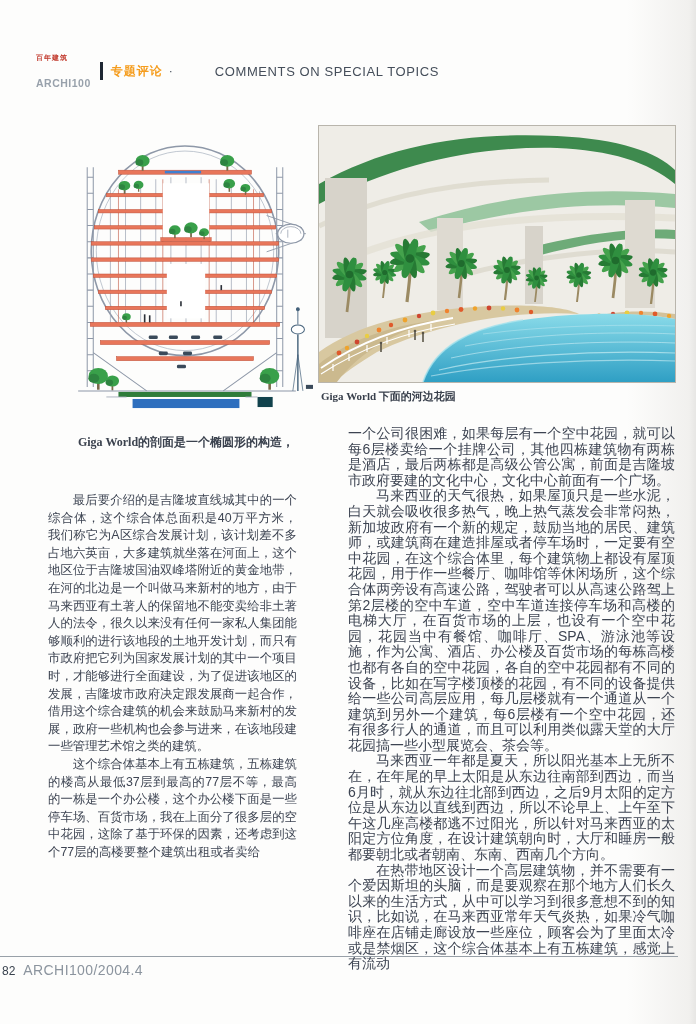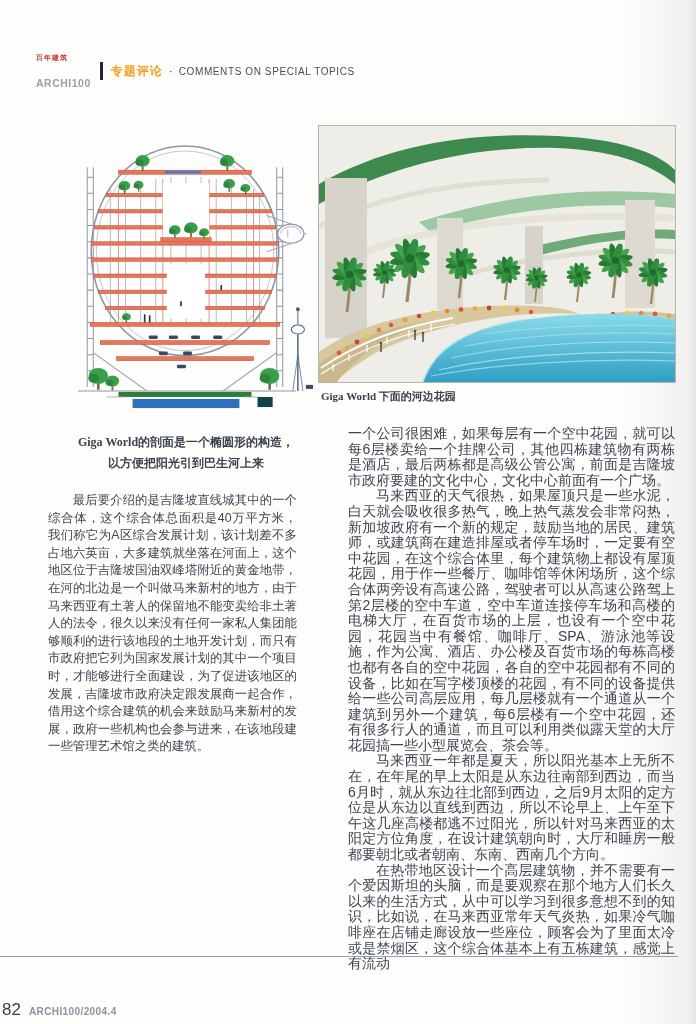--- a/index.html
+++ b/index.html
@@ -9,21 +9,21 @@
     font-family:"Liberation Sans","DejaVu Sans",sans-serif;color:#3d4452;
   }
   
   .header{position:absolute;left:36px;top:56px;height:30px;display:flex;align-items:center;}
   .logo{display:flex;flex-direction:column;line-height:1;margin-right:7px;gap:16px;}
   .logo .cn{font-size:7px;color:#c23b2e;letter-spacing:1px;font-weight:bold;}
   .logo .en{font-size:10.5px;color:#98a1ab;font-weight:bold;letter-spacing:.5px;margin-top:1px;}
   .hdr-bar{width:3px;height:18px;background:#1e2733;margin:0 8px 0 2px;}
   .section-cn{font-size:12px;font-weight:bold;color:#f59d1e;letter-spacing:1px;}
   .section-dot{font-size:12px;color:#454e5a;margin:0 6px;}
-  .section-en{font-size:10px;color:#454e5a;letter-spacing:.6px;}
+  .section-en{font-size:13px;color:#454e5a;letter-spacing:.6px;margin-left:36px;}
   
   .fig-drawing{position:absolute;left:60px;top:136px;width:254px;height:276px;}
   .fig-caption{
     position:absolute;left:52px;top:432px;width:268px;text-align:center;
     font-family:"Liberation Serif","DejaVu Serif",serif;font-weight:bold;
     font-size:12px;line-height:21px;color:#3b424e;
   }
   .photo-wrap{position:absolute;left:318px;top:125px;width:356px;height:256px;border:1px solid #b9b5ac;background:#efede7;}
   .photo-caption{
     position:absolute;left:321px;top:389px;width:320px;
@@ -32,22 +32,22 @@
   }
   
   .col{position:absolute;text-align:justify;}
   .col p{margin:0;text-indent:2em;}
   .col p.no-indent{text-indent:0;}
   .col-left{left:48px;top:492px;width:249px;font-size:12.4px;line-height:17.6px;}
   .col-right{left:348px;top:426px;width:327px;font-size:14px;line-height:15.6px;}
   
   .footer-rule{position:absolute;left:0;top:956px;width:678px;height:1px;background:#98a0a8;}
   .footer{position:absolute;left:2px;top:962px;display:flex;align-items:baseline;}
-  .page-num{font-size:17px;color:#39424e;font-family:"Liberation Sans",sans-serif;margin-top:38px;}
-  .journal-ref{font-size:10px;font-weight:bold;color:#8b949e;margin-left:8px;letter-spacing:.4px;}
+  .page-num{font-size:12px;color:#39424e;font-family:"Liberation Sans",sans-serif;}
+  .journal-ref{font-size:14px;font-weight:normal;color:#8b949e;margin-left:8px;letter-spacing:.4px;}
 </style>
 </head>
 <body>
 
 <div id="page">
 
   <div class="header">
     <div class="logo">
       <span class="cn">百年建筑</span>
       <span class="en">ARCHI100</span>
@@ -181,21 +181,20 @@
         <path d="M205 78 L240 90 M205 114 L240 102 M214 96 L244 96" stroke-width="0.9"></path>
         <ellipse cx="229" cy="96" rx="13" ry="9.5" fill="#ffffff" stroke-width="1.2"></ellipse>
         <path d="M219 96 a10 7 0 0 1 20 0" stroke-width="0.7"></path>
         <line x1="226" y1="92" x2="226" y2="100" stroke-width="0.7"></line>
       </g>
     </svg>
   </div>
 
   <div class="fig-caption">
     <div>Giga World的剖面是一个椭圆形的构造，</div>
-    <div>以方便把阳光引到巴生河上来</div>
   </div>
 
   <div class="photo-wrap">
     <svg width="356" height="256" viewBox="0 0 356 256">
       <defs>
         <linearGradient id="wat" x1="0" y1="0" x2="0" y2="1">
           <stop offset="0" stop-color="#8adbe9"></stop>
             <stop offset="1" stop-color="#2f9fc4"></stop>
         </linearGradient>
         <g id="palm">
@@ -302,20 +301,21 @@
         <circle cx="104" cy="207" r="1.3" fill="#5a5548" stroke="none"></circle>
         <circle cx="62" cy="217" r="1.3" fill="#5a5548" stroke="none"></circle>
       </g>
     </svg>
   </div>
 
   <div class="photo-caption">Giga World 下面的河边花园</div>
 
   <div class="col col-left">
     <p>最后要介绍的是吉隆坡直线城其中的一个综合体，这个综合体总面积是40万平方米，我们称它为A区综合发展计划，该计划差不多占地六英亩，大多建筑就坐落在河面上，这个地区位于吉隆坡国油双峰塔附近的黄金地带，在河的北边是一个叫做马来新村的地方，由于马来西亚有土著人的保留地不能变卖给非土著人的法令，很久以来没有任何一家私人集团能够顺利的进行该地段的土地开发计划，而只有市政府把它列为国家发展计划的其中一个项目时，才能够进行全面建设，为了促进该地区的发展，吉隆坡市政府决定跟发展商一起合作，借用这个综合建筑的机会来鼓励马来新村的发展，政府一些机构也会参与进来，在该地段建一些管理艺术馆之类的建筑。</p>
+    <p>这个综合体基本上有五栋建筑，五栋建筑的楼高从最低37层到最高的77层不等，最高的一栋是一个办公楼，这个办公楼下面是一些停车场、百货市场，我在上面分了很多层的空中花园，这除了基于环保的因素，还考虑到这个77层的高楼要整个建筑出租或者卖给</p>
   </div>
 
   <div class="col col-right">
     <p class="no-indent">一个公司很困难，如果每层有一个空中花园，就可以每6层楼卖给一个挂牌公司，其他四栋建筑物有两栋是酒店，最后两栋都是高级公管公寓，前面是吉隆坡市政府要建的文化中心，文化中心前面有一个广场。</p>
     <p>马来西亚的天气很热，如果屋顶只是一些水泥，白天就会吸收很多热气，晚上热气蒸发会非常闷热，新加坡政府有一个新的规定，鼓励当地的居民、建筑师，或建筑商在建造排屋或者停车场时，一定要有空中花园，在这个综合体里，每个建筑物上都设有屋顶花园，用于作一些餐厅、咖啡馆等休闲场所，这个综合体两旁设有高速公路，驾驶者可以从高速公路驾上第2层楼的空中车道，空中车道连接停车场和高楼的电梯大厅，在百货市场的上层，也设有一个空中花园，花园当中有餐馆、咖啡厅、SPA、游泳池等设施，作为公寓、酒店、办公楼及百货市场的每栋高楼也都有各自的空中花园，各自的空中花园都有不同的设备，比如在写字楼顶楼的花园，有不同的设备提供给一些公司高层应用，每几层楼就有一个通道从一个建筑到另外一个建筑，每6层楼有一个空中花园，还有很多行人的通道，而且可以利用类似露天堂的大厅花园搞一些小型展览会、茶会等。</p>
     <p>马来西亚一年都是夏天，所以阳光基本上无所不在，在年尾的早上太阳是从东边往南部到西边，而当6月时，就从东边往北部到西边，之后9月太阳的定方位是从东边以直线到西边，所以不论早上、上午至下午这几座高楼都逃不过阳光，所以针对马来西亚的太阳定方位角度，在设计建筑朝向时，大厅和睡房一般都要朝北或者朝南、东南、西南几个方向。</p>
     <p>在热带地区设计一个高层建筑物，并不需要有一个爱因斯坦的头脑，而是要观察在那个地方人们长久以来的生活方式，从中可以学习到很多意想不到的知识，比如说，在马来西亚常年天气炎热，如果冷气咖啡座在店铺走廊设放一些座位，顾客会为了里面太冷或是禁烟区，这个综合体基本上有五栋建筑，感觉上有流动</p>
   </div>
 
   <div class="footer-rule"></div>

